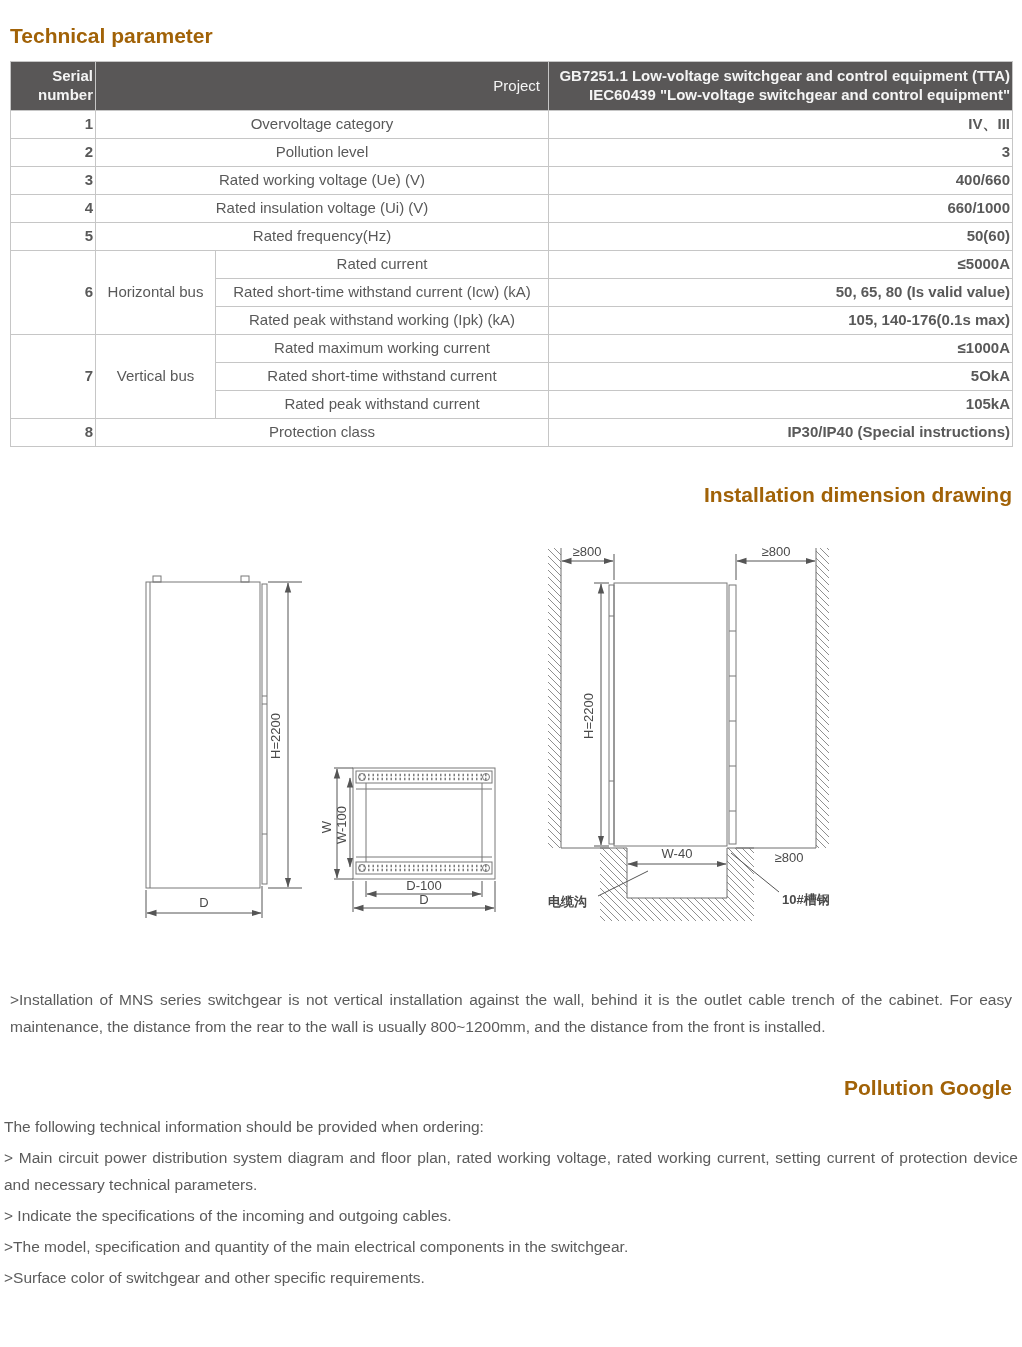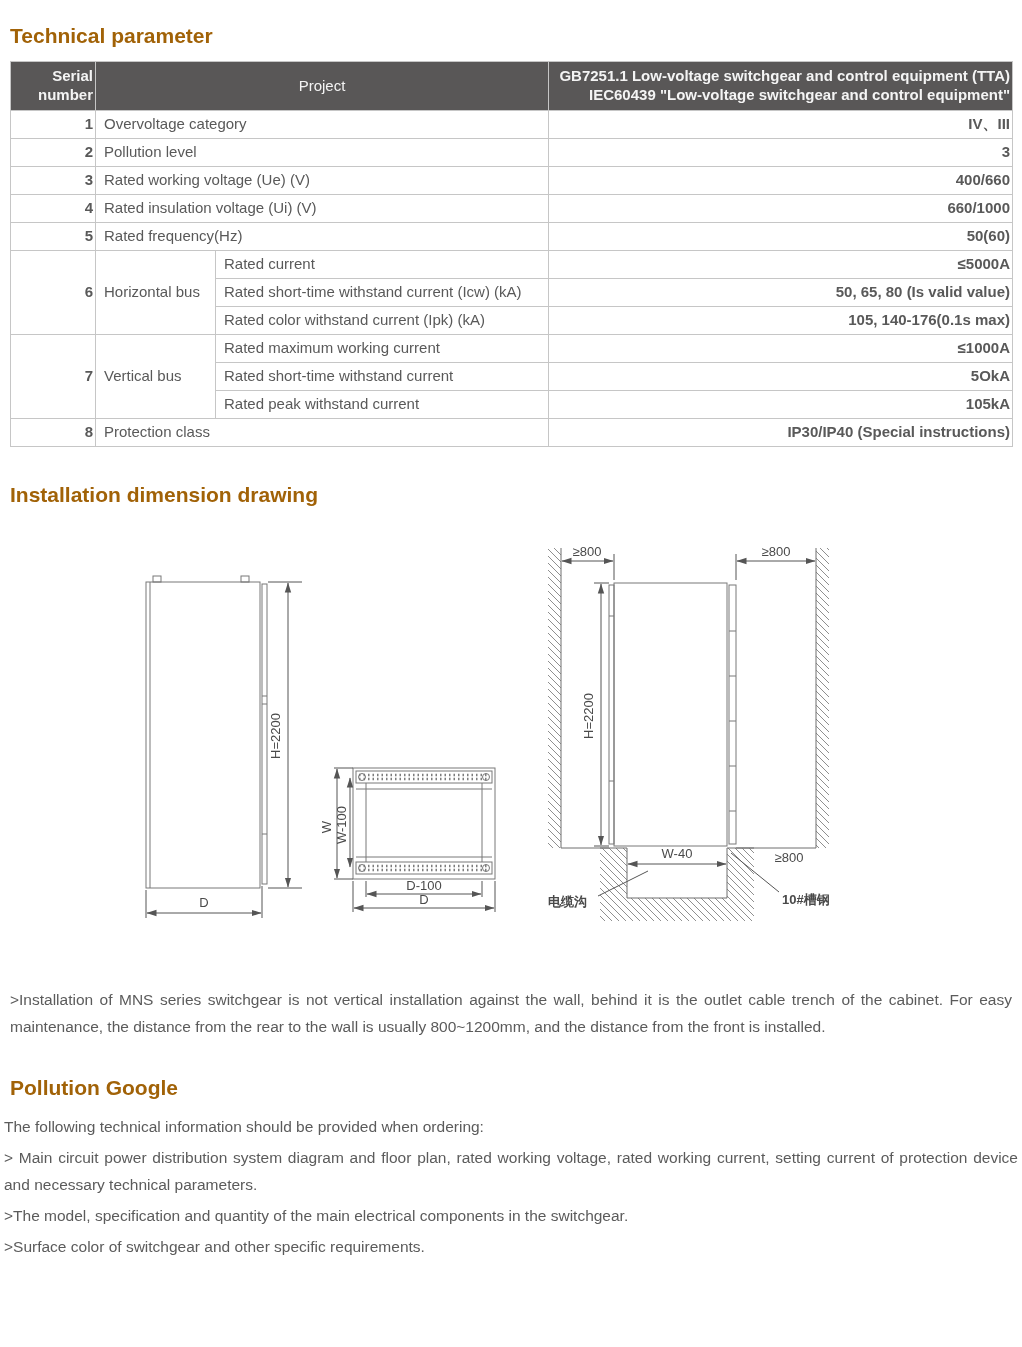--- a/index.html
+++ b/index.html
@@ -1,31 +1,31 @@
 <!DOCTYPE html>
 <html><head>
 <meta charset="utf-8">
 <style>
   html,body{margin:0;padding:0;background:#fff;}
   body{width:1022px;font-family:"Liberation Sans",sans-serif;color:#5a5a5a;}
   .section-title{color:#a16207;font-size:21px;font-weight:bold;margin:24px 10px 14px 10px;line-height:1.1;}
   
   table.spec{border-collapse:collapse;margin:0 10px;width:1002px;table-layout:fixed;font-size:15px;color:#595959;}
   table.spec th,table.spec td{border:1px solid #c6c6c6;padding:1px 8px;height:25px;line-height:1.25;font-weight:normal;}
-  table.spec th{background:#595757;color:#f4f4f4;text-align:center;height:46px;}
+  table.spec th{background:#595757;color:#f4f4f4;text-align:right;height:46px;}
   table.spec th.c,table.spec td.c{text-align:right;padding:1px 2px;font-weight:bold;}
-  table.spec td{background:#fff;}
+  table.spec td{background:#fff;text-align:center;}
   
   .drawing-wrap{margin-top:20px;}
   svg text{font-family:"Liberation Sans",sans-serif;fill:#4a4a4a;}
   
   .para{margin:0 10px;font-size:15.5px;line-height:27px;text-align:justify;color:#5b5b5b;}
   .note{margin-top:56px;}
   .ordering p{margin:4px;}
-  .dl-title{margin-top:36px;}
+  .dl-title{margin-top:36px;text-align:right;}
 </style>
 </head>
 <body>
 
 <h2 class="section-title">Technical parameter</h2>
 
 <table class="spec">
   <colgroup>
       <col style="width:85px">
       <col style="width:120px">
@@ -70,21 +70,21 @@
     <td class="c" rowspan="3">6</td>
     <td rowspan="3">Horizontal bus</td>
     <td>Rated current</td>
     <td class="c">≤5000A</td>
   </tr>
   <tr>
     <td>Rated short-time withstand current (Icw) (kA)</td>
     <td class="c">50, 65, 80 (Is valid value)</td>
   </tr>
   <tr>
-    <td>Rated color withstand current (Ipk) (kA)</td>
+    <td>Rated peak withstand working (Ipk) (kA)</td>
     <td class="c">105, 140-176(0.1s max)</td>
   </tr>
   <tr>
     <td class="c" rowspan="3">7</td>
     <td rowspan="3">Vertical bus</td>
     <td>Rated maximum working current</td>
     <td class="c">≤1000A</td>
   </tr>
   <tr>
     <td>Rated short-time withstand current</td>
@@ -219,15 +219,16 @@
 </svg>
 </div>
 
 <p class="para note">&gt;Installation of MNS series switchgear is not vertical installation against the wall, behind it is the outlet cable trench of the cabinet. For easy maintenance, the distance from the rear to the wall is usually 800~1200mm, and the distance from the front is installed.</p>
 
 <h2 class="section-title dl-title">Pollution Google</h2>
 
 <div class="ordering">
   <p class="para">The following technical information should be provided when ordering:</p>
   <p class="para">&gt; Main circuit power distribution system diagram and floor plan, rated working voltage, rated working current, setting current of protection device and necessary technical parameters.</p>
+  <p class="para">&gt; Indicate the specifications of the incoming and outgoing cables.</p>
   <p class="para">&gt;The model, specification and quantity of the main electrical components in the switchgear.</p>
   <p class="para">&gt;Surface color of switchgear and other specific requirements.</p>
 </div>
 
 </body></html>

